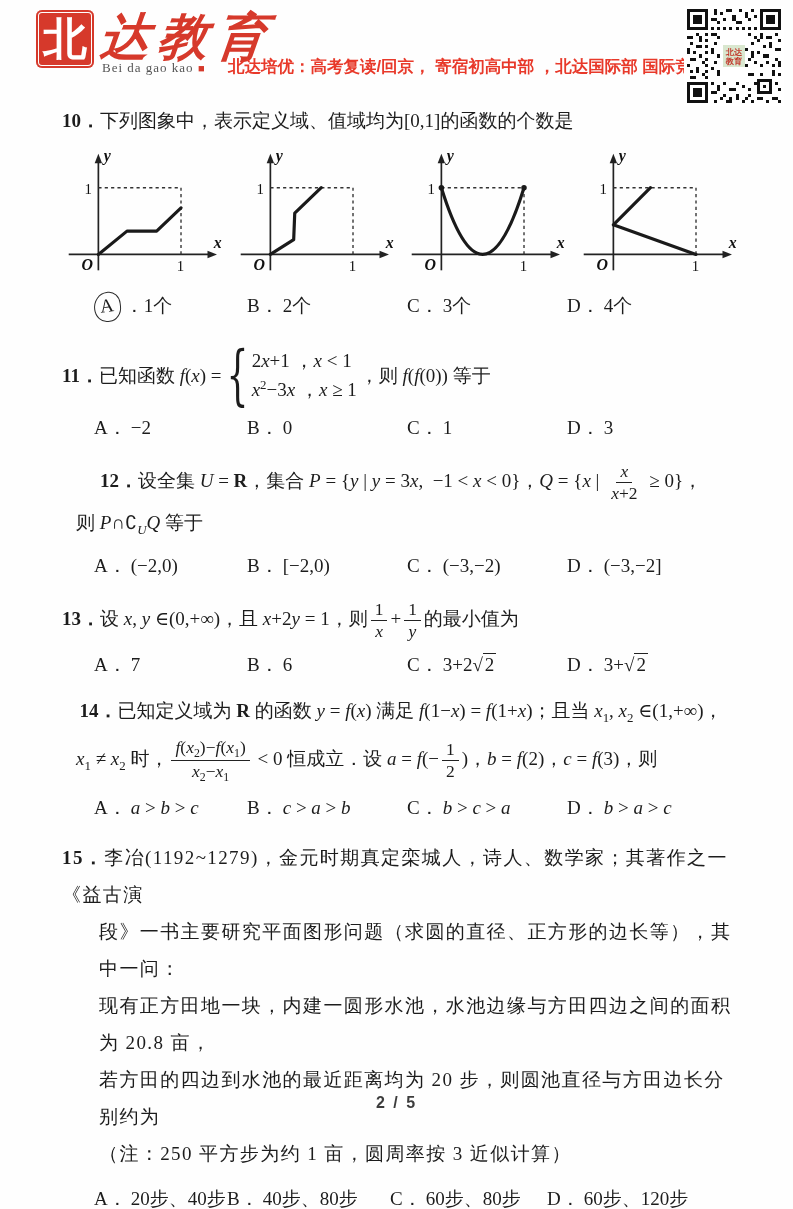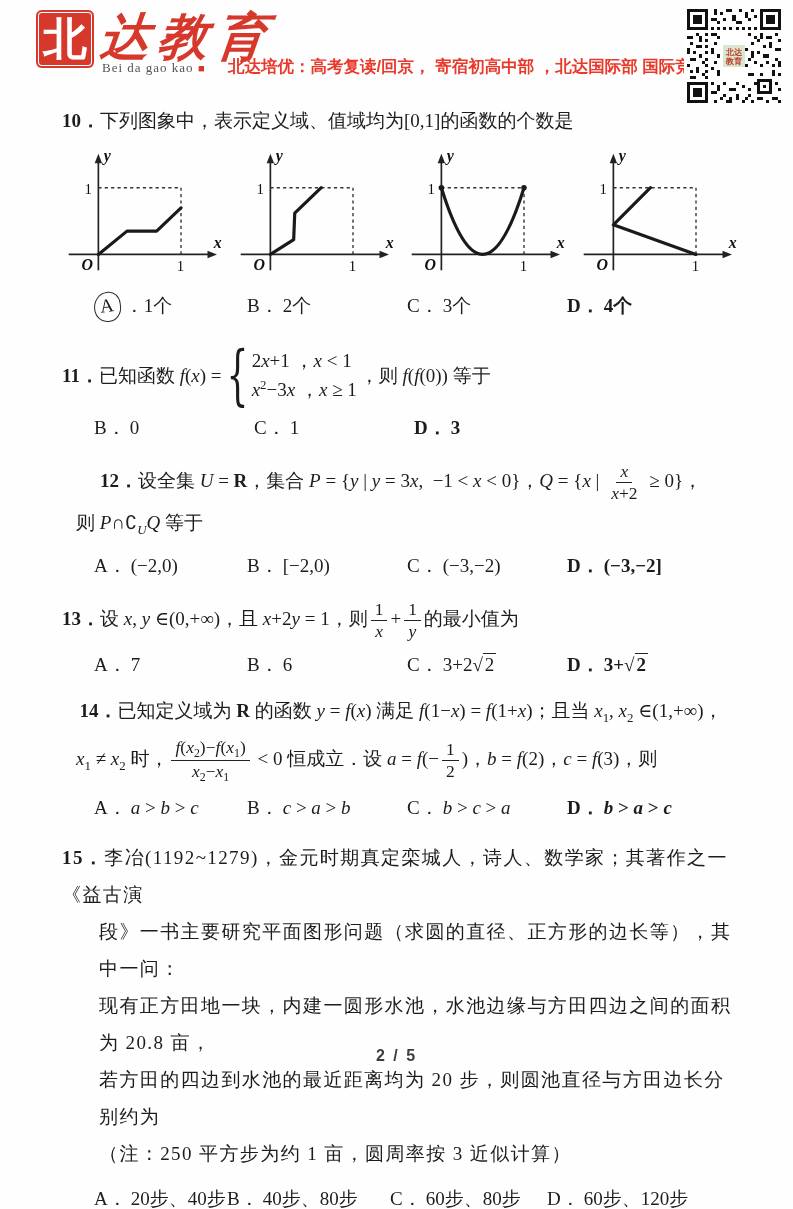--- a/index.html
+++ b/index.html
@@ -57,21 +57,21 @@
   .graphs { display:flex; gap:2px; margin:6px 0 0 -6px; }
   .graphs svg { width:172px; height:142px; }
   .axis { stroke:#222; stroke-width:1.6; fill:none; }
   .curve { stroke:#1a1a1a; stroke-width:3; fill:none; stroke-linejoin:round; stroke-linecap:round; }
   .dash { stroke:#333; stroke-width:1.3; fill:none; stroke-dasharray:3,3; }
   .ah { fill:#222; }
   .glab { font-size:15px; font-style:italic; font-weight:bold; font-family:"Liberation Serif",serif; fill:#111; }
   .gnum { font-size:14px; font-family:"Liberation Serif",serif; fill:#111; }
 
   .optrow { display:flex; margin:10px 0 0 32px; align-items:baseline; }
-  .optrow .o1 { width:153px; } .optrow .o2 { width:160px; } .optrow .o3 { width:160px; } .optrow .o4 { flex:1;font-weight:bold; }
+  .optrow .o1 { width:153px; } .optrow .o2 { width:160px; } .optrow .o3 { width:160px; } .optrow .o4 { flex:1; }
   .optrow15 { display:flex; margin:14px 0 0 32px; }
   .optrow15 .p1 { width:133px; } .optrow15 .p2 { width:163px; } .optrow15 .p3 { width:157px; } .optrow15 .p4 { flex:1; }
   .okey { margin-right:4px; }
   .circA {
     display:inline-block; border:1.7px solid #2a2a2a;
     border-radius:58% 46% 52% 50%;
     padding:0 6px 2px 5px; transform:rotate(-7deg);
   }
 
   
@@ -85,21 +85,21 @@
   .cases { display:inline-flex; align-items:center; margin:0 3px; }
   .brace { display:inline-block; font-size:30px; font-weight:400; transform:scaleY(2.15) scaleX(1.15); transform-origin:50% 50%; margin:0 5px 0 3px; font-family:"DejaVu Serif",serif; }
   .ccol div { line-height:1.55; }
 
   .mt24 { margin-top:20px;text-align:center; } .mt20 { margin-top:20px; } .mt10 { margin-top:6px; }
   .q15 p { letter-spacing:1.4px; line-height:37px; }
   .q15 p.cont15 { margin-left:37px; }
   .q15 { margin-top:18px; }
 
   footer {
-    position:absolute; top:1047px; left:0; width:100%;
+    position:absolute; top:1094px; left:0; width:100%;
     text-align:center; font-family:"Liberation Sans", sans-serif;
     font-weight:bold; font-size:16px; color:#3c3c3c; letter-spacing:2px;
   }
 </style>
 </head>
 <body>
 
 <div class="page">
 
   <div class="seal">北</div>
@@ -314,20 +314,21 @@
         <span class="brace">{</span>
         <span class="ccol">
           <div>2<i>x</i>+1 ，<i>x</i> &lt; 1</div>
           <div><i>x</i><sup>2</sup>−3<i>x</i> ，<i>x</i> ≥ 1</div>
         </span>
       </span>
       <span>，则 <i>f</i>(<i>f</i>(0)) 等于</span>
     </div>
 
     <div class="optrow">
+      <span class="o1"><span class="okey">A．</span><span>−2</span></span>
       <span class="o2"><span class="okey">B．</span><span>0</span></span>
       <span class="o3"><span class="okey">C．</span><span>1</span></span>
       <span class="o4"><span class="okey">D．</span><span>3</span></span>
     </div>
 
     <p class="stem mt24"><span class="qnum">12．</span><span>设全集 <i>U</i> = <b>R</b>，集合 <i>P</i> = {<i>y</i> | <i>y</i> = 3<i>x</i>,&nbsp; −1 &lt; <i>x</i> &lt; 0}，<i>Q</i> = {<i>x</i> | <span class="frac">
             <span class="n"><i>x</i></span>
             <span class="d"><i>x</i>+2</span>
           </span> ≥ 0}，</span></p>
     <p class="cont mt10"><span>则 <i>P</i>∩∁<sub><i>U</i></sub><i>Q</i> 等于</span></p>

